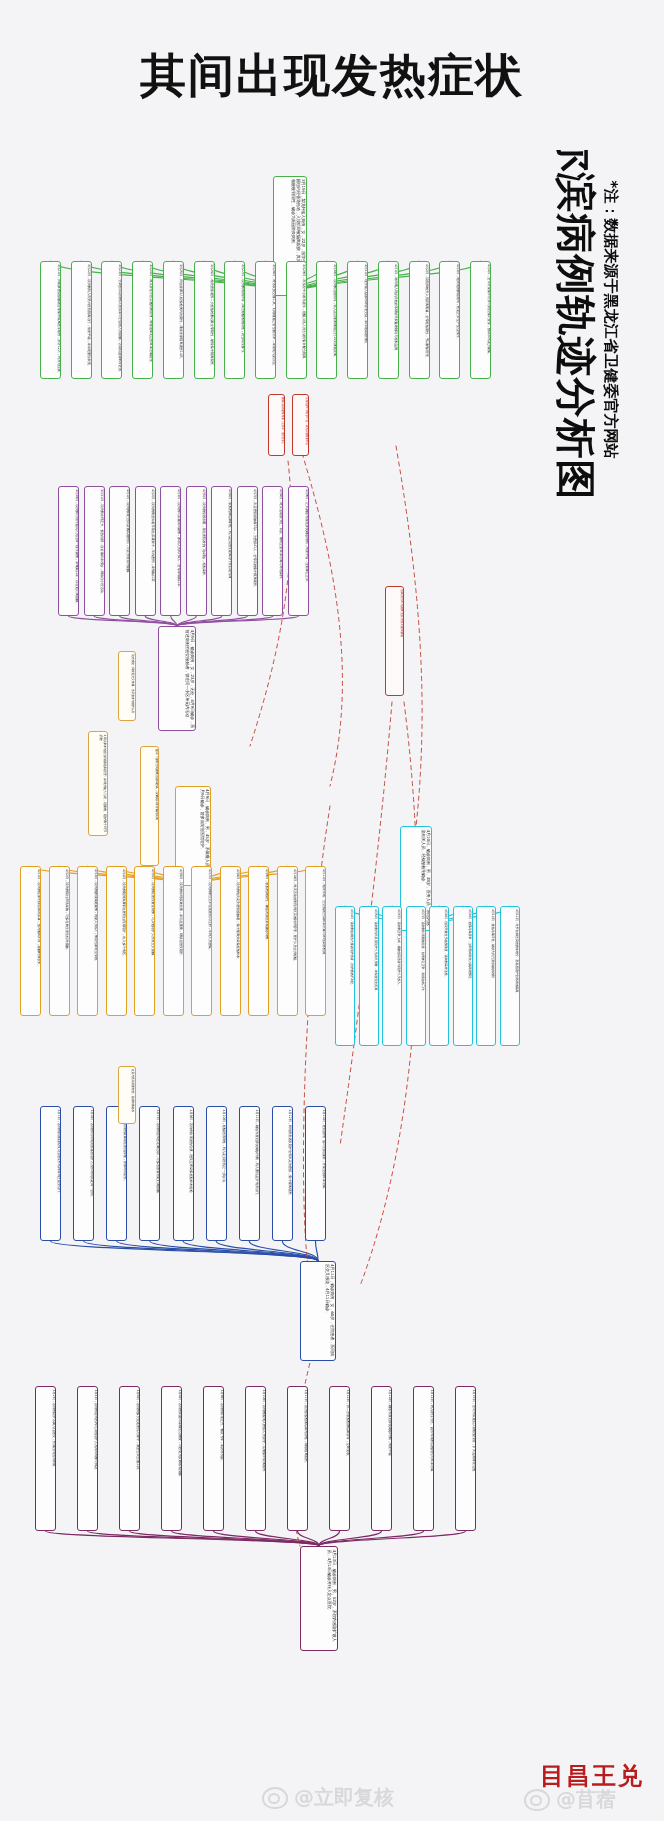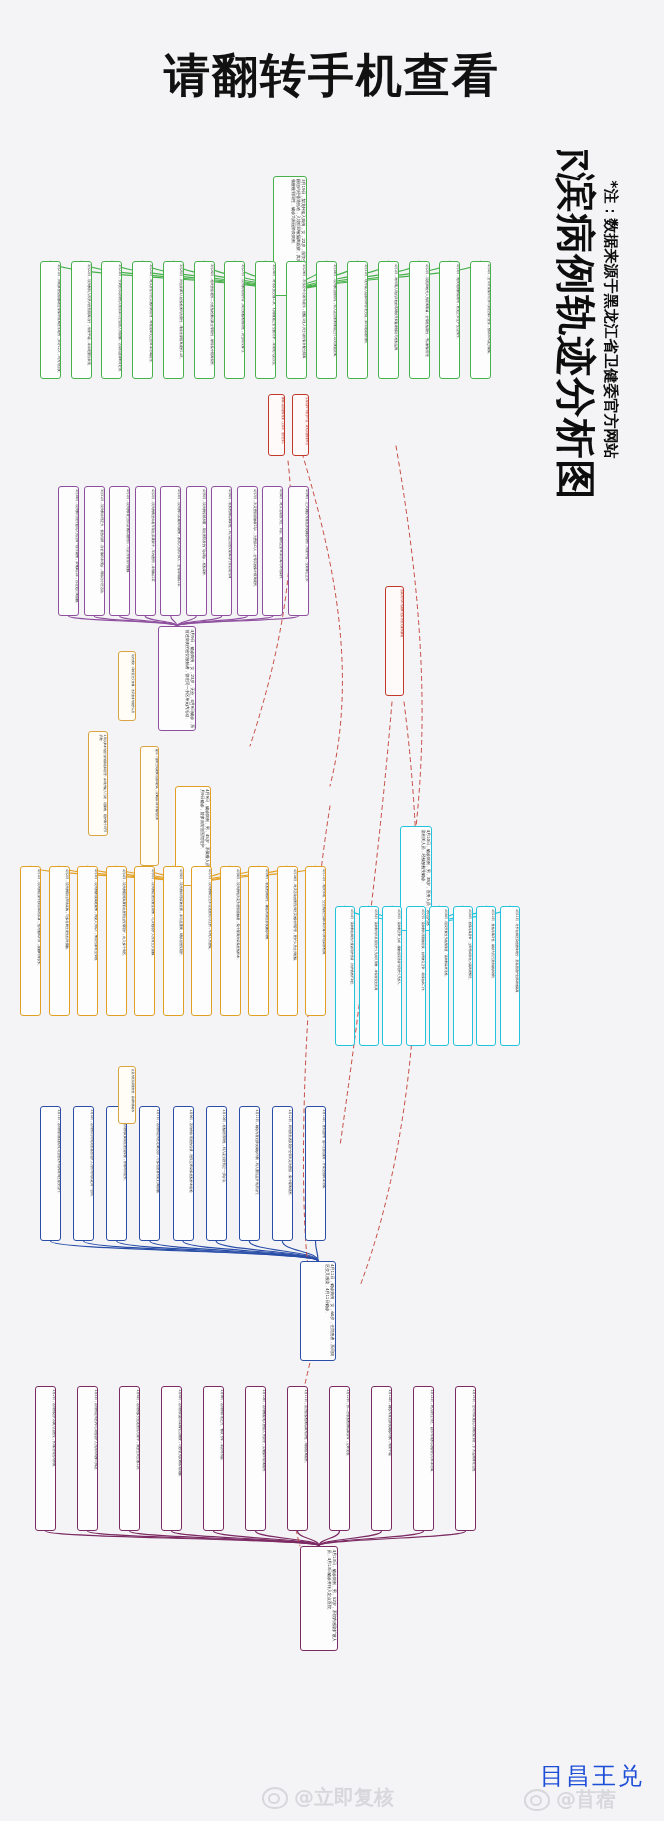--- a/index.html
+++ b/index.html
@@ -47,28 +47,28 @@
   
   .wm{position:absolute;display:flex;align-items:center;gap:6px;z-index:45;
       color:#d8d8dc;font-size:20px;font-weight:700;white-space:nowrap;
       font-family:"DejaVu Sans","Liberation Sans",sans-serif;}
   .wm .eye{width:22px;height:18px;border:2px solid #d8d8dc;border-radius:50% 50% 45% 45%;
            position:relative;display:inline-block;}
   .wm .eye:after{content:"";position:absolute;left:4px;top:4px;width:8px;height:7px;
                  border:2px solid #d8d8dc;border-radius:50%;}
   #wm-left{left:262px;top:1784px;}
   #wm-right{left:524px;top:1786px;}
-  #wm-ghost{position:absolute;left:540px;top:1760px;color:#1d4ed8;font-size:24px;font-weight:400;
+  #wm-ghost{position:absolute;left:540px;top:1760px;color:#b91c1c;font-size:24px;font-weight:700;
             letter-spacing:2px;z-index:44;font-family:"DejaVu Sans","Liberation Sans",sans-serif;}
 </style>
 </head>
 <body>
 
 <div id="banner">
-  <div class="ln">请翻转手机查看</div>
+  <div class="ln">其间出现发热症状</div>
 </div>
 
 <div id="vtitle">
   <div class="main">哈尔滨病例轨迹分析图</div>
   <div class="note">*注：数据来源于黑龙江省卫健委官方网站</div>
 </div>
 
 <div id="canvas">
   <svg id="links" viewBox="0 0 664 1600" preserveAspectRatio="none">
       <path d="M50.5,115 C50.5,132.5 290,132.5 290,150" fill="none" stroke="#47b14b" stroke-width="1.15" stroke-linecap="round"></path>

